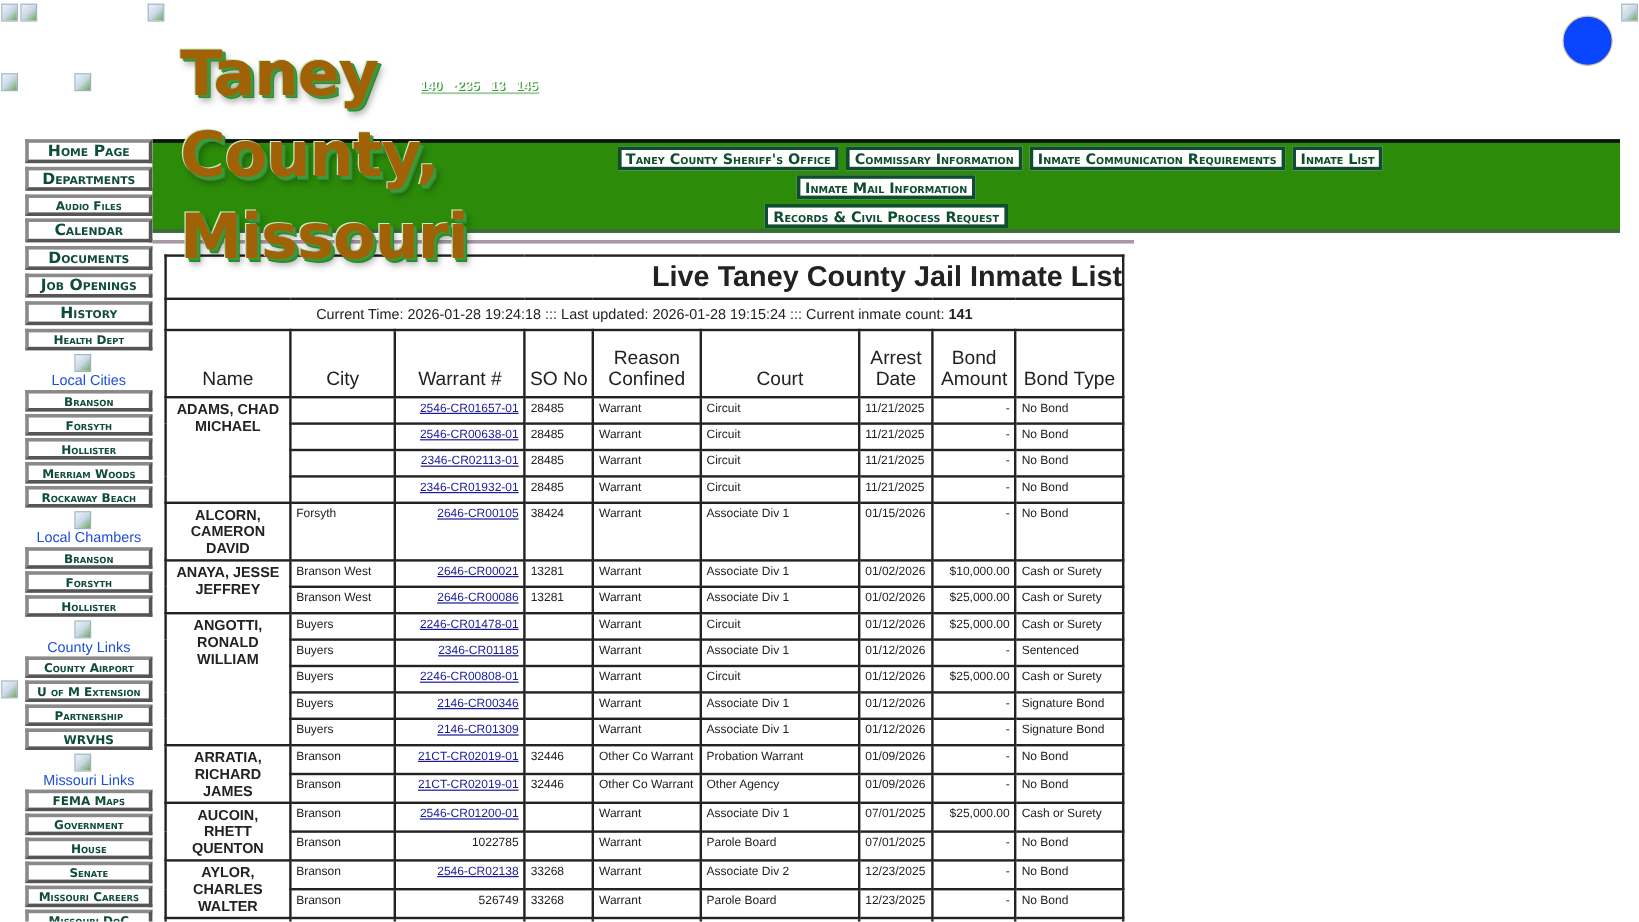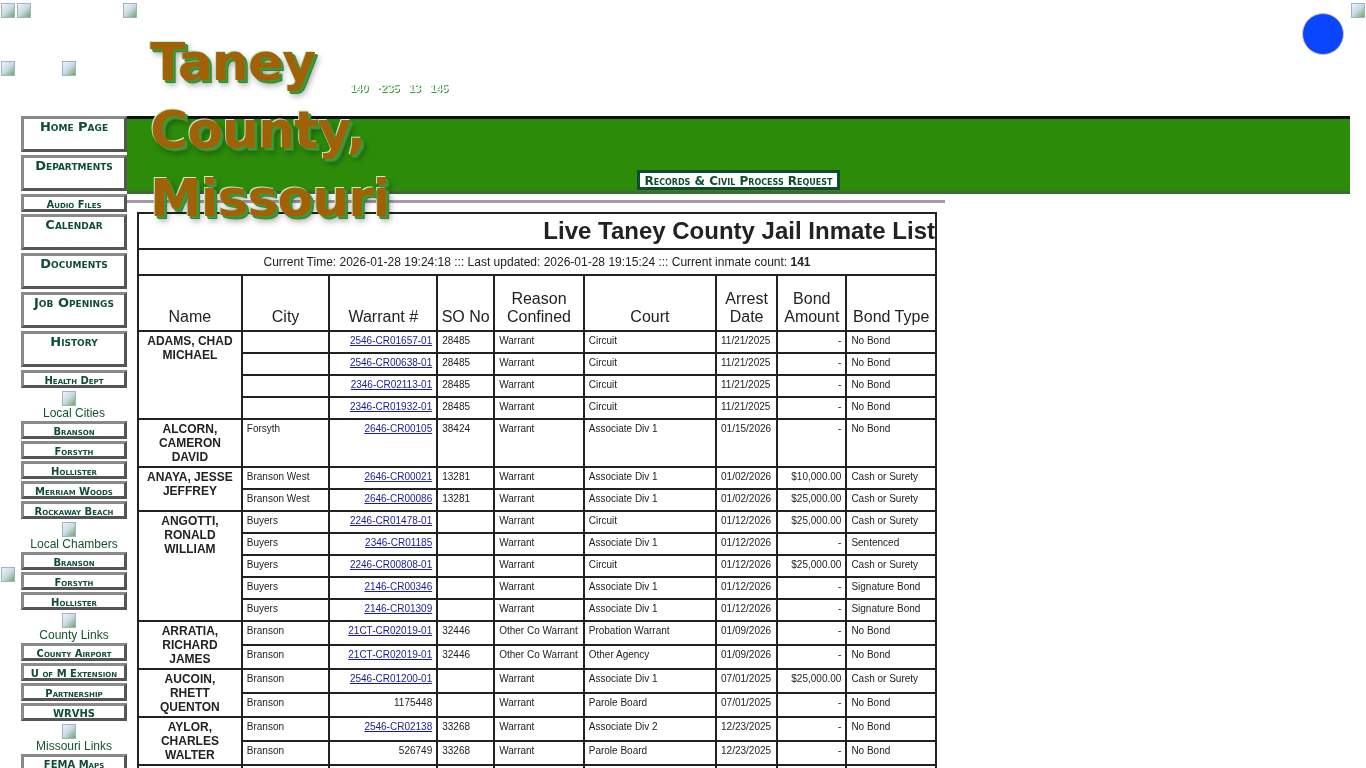--- a/index.html
+++ b/index.html
@@ -4,35 +4,35 @@
 <style>
   html, body { margin:0; padding:0; background:#ffffff; }
   body { width:1366px; height:768px; overflow:hidden; position:relative; font-family:"Liberation Sans", sans-serif; }
 
   .broken-img { position:absolute; width:16px; height:16px; }
   .broken-img::before { content:""; position:absolute; left:1px; top:1px; width:12px; height:13px; background:linear-gradient(135deg,#eef3f7 0%,#c9d9e6 50%,#6fa85a 100%); border:1px solid #9fb3c4; }
 
   
   .logo { position:absolute; left:150px; top:28px; font-family:"DejaVu Sans", sans-serif; font-weight:bold; font-size:52px; line-height:68px; color:#a16207;
     text-shadow: 2px 2px 0 #3a9a3a, 3px 3px 0 #2f8a2f, 4px 5px 6px rgba(0,0,0,0.35), -1px -1px 0 #c9f0c9; letter-spacing:-1px; z-index:5; width:380px; }
-  .logo-stats { position:absolute; left:350px; top:82px; font-size:11px; font-weight:bold; color:#ffffff; text-shadow:1px 1px 0 #3a9a3a; z-index:6; word-spacing:6px; }
+  .logo-stats { position:absolute; left:350px; top:66px; font-size:11px; font-weight:bold; color:#ffffff; text-shadow:1px 1px 0 #3a9a3a; z-index:6; word-spacing:6px;text-decoration:underline; }
 
   .top-right-circle { position:absolute; left:1302px; top:13px; width:42px; height:42px; border-radius:50%; background:#0a46ff; border:1px solid #d8c8a0; box-sizing:border-box; }
 
   
   .navbar { position:absolute; left:127px; top:116px; width:1223px; height:78px; background:#2c8c0a; border-top:3px solid #111; border-bottom:3px solid #3c6a3c; box-sizing:border-box; }
   .navrow { position:absolute; left:0; width:100%; display:flex; justify-content:center; gap:6px; }
   .navbtn { background:#fff; border:3px solid #0f4d30; padding:0 4px; height:20px; line-height:17px; font-family:"DejaVu Sans", sans-serif; font-weight:bold; font-size:12px; color:#0f4d30; font-variant:small-caps; box-sizing:border-box; white-space:nowrap; cursor:pointer; }
 
   
   .sidebar { position:absolute; left:21px; top:116px; width:106px; }
-  .side-btn { display:block; width:106px; height:36px; box-sizing:border-box; background:#fff; border:3px solid #555; border-top-color:#8a8a8a; border-left-color:#8a8a8a; text-align:center; font-family:"DejaVu Sans", sans-serif; font-weight:bold; color:#0f4d3a; font-variant:small-caps; white-space:nowrap; overflow:hidden; cursor:pointer; margin-bottom:3px; }
+  .side-btn { display:block; width:106px; height:20px; box-sizing:border-box; background:#fff; border:3px solid #555; border-top-color:#8a8a8a; border-left-color:#8a8a8a; text-align:center; font-family:"DejaVu Sans", sans-serif; font-weight:bold; color:#0f4d3a; font-variant:small-caps; white-space:nowrap; overflow:hidden; cursor:pointer; margin-bottom:3px; }
   .side-btn.big { font-size:13px; line-height:15px; }
   .side-btn.small { font-size:10px; line-height:15px; height:18px; margin-bottom:2px; }
-  .side-heading { text-align:center; font-size:12px; color:#14532d; line-height:14px; position:relative; padding-top:16px; margin-bottom:1px; }
+  .side-heading { text-align:center; font-size:12px; color:#1d4ed8; line-height:14px; position:relative; padding-top:16px; margin-bottom:1px; }
   .side-heading .broken-img { left:40px; top:0; }
 
   
   .content-frame { position:absolute; left:127px; top:200px; width:818px; height:568px; border-top:3px solid #a898a8; }
   table.inmates { position:absolute; left:10px; top:9px; width:800px; border-collapse:collapse; }
   table.inmates td, table.inmates th { border:2px solid #222; font-size:10px; color:#222; padding:2px 4px; vertical-align:top; }
   .title-cell { text-align:right; color:#7a0a12; font-weight:bold; font-size:24px !important; height:34px; vertical-align:middle !important; padding:0 !important; }
   .status-cell { text-align:center; color:#7a0a12; font-weight:normal; font-size:12px !important; height:20px; vertical-align:middle !important;margin-left:48px; }
   .status-cell b { font-weight:bold; }
   th.hdr { color:#7a0a12; font-size:16px !important; font-weight:normal; vertical-align:bottom !important; text-align:center; line-height:18px; height:44px; padding:6px 2px 4px !important; }
@@ -55,20 +55,29 @@
 
 <div class="logo">
   <div>Taney County,</div>
   <div>Missouri</div>
 </div>
 <div class="logo-stats">140  ·235  13  145</div>
 
 <div class="top-right-circle"></div>
 
 <div class="navbar">
+  <div class="navrow" style="top:3px;padding-left:190px;box-sizing:border-box;">
+    <div class="navbtn">Taney County Sheriff's Office</div>
+    <div class="navbtn">Commissary Information</div>
+    <div class="navbtn">Inmate Communication Requirements</div>
+    <div class="navbtn">Inmate List</div>
+  </div>
+  <div class="navrow" style="top:27px;">
+    <div class="navbtn">Inmate Mail Information</div>
+  </div>
   <div class="navrow" style="top:51px;">
     <div class="navbtn">Records &amp; Civil Process Request</div>
   </div>
 </div>
 
 <div class="sidebar">
   <div class="side-btn big">Home Page</div>
   <div class="side-btn big">Departments</div>
   <div class="side-btn small">Audio Files</div>
   <div class="side-btn big">Calendar</div>
@@ -277,21 +286,21 @@
           <td class="warrant"><a href="#">2546-CR01200-01</a></td>
           <td></td>
           <td>Warrant</td>
           <td>Associate Div 1</td>
           <td>07/01/2025</td>
           <td class="amt">$25,000.00</td>
           <td>Cash or Surety</td>
         </tr>
         <tr class="r">
           <td>Branson</td>
-          <td class="warrant">1175448</td>
+          <td class="warrant">1022785</td>
           <td></td>
           <td>Warrant</td>
           <td>Parole Board</td>
           <td>07/01/2025</td>
           <td class="amt">-</td>
           <td>No Bond</td>
         </tr>
         <tr class="r">
           <td class="name" rowspan="2">AYLOR, CHARLES WALTER</td>
           <td>Branson</td>

